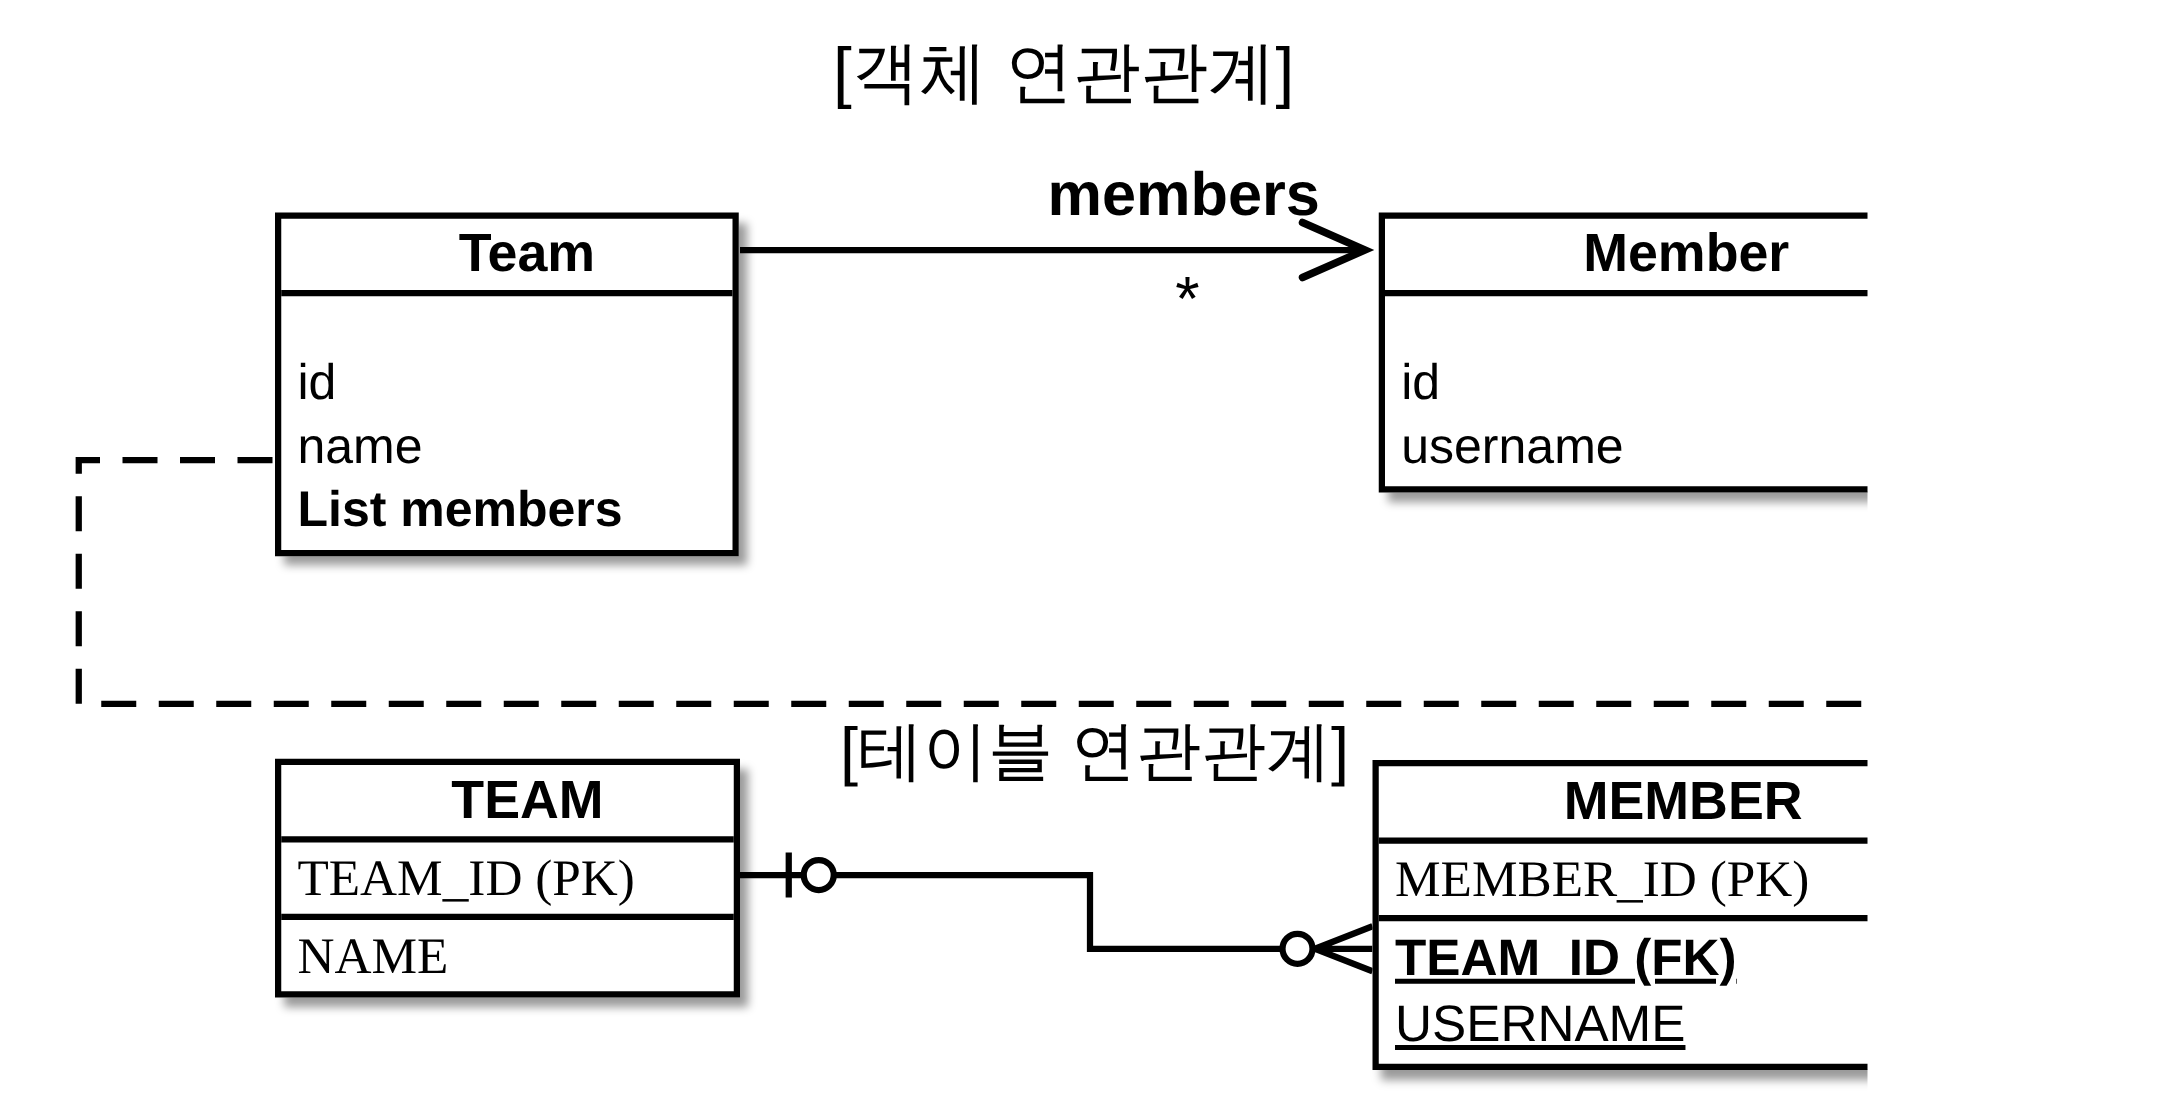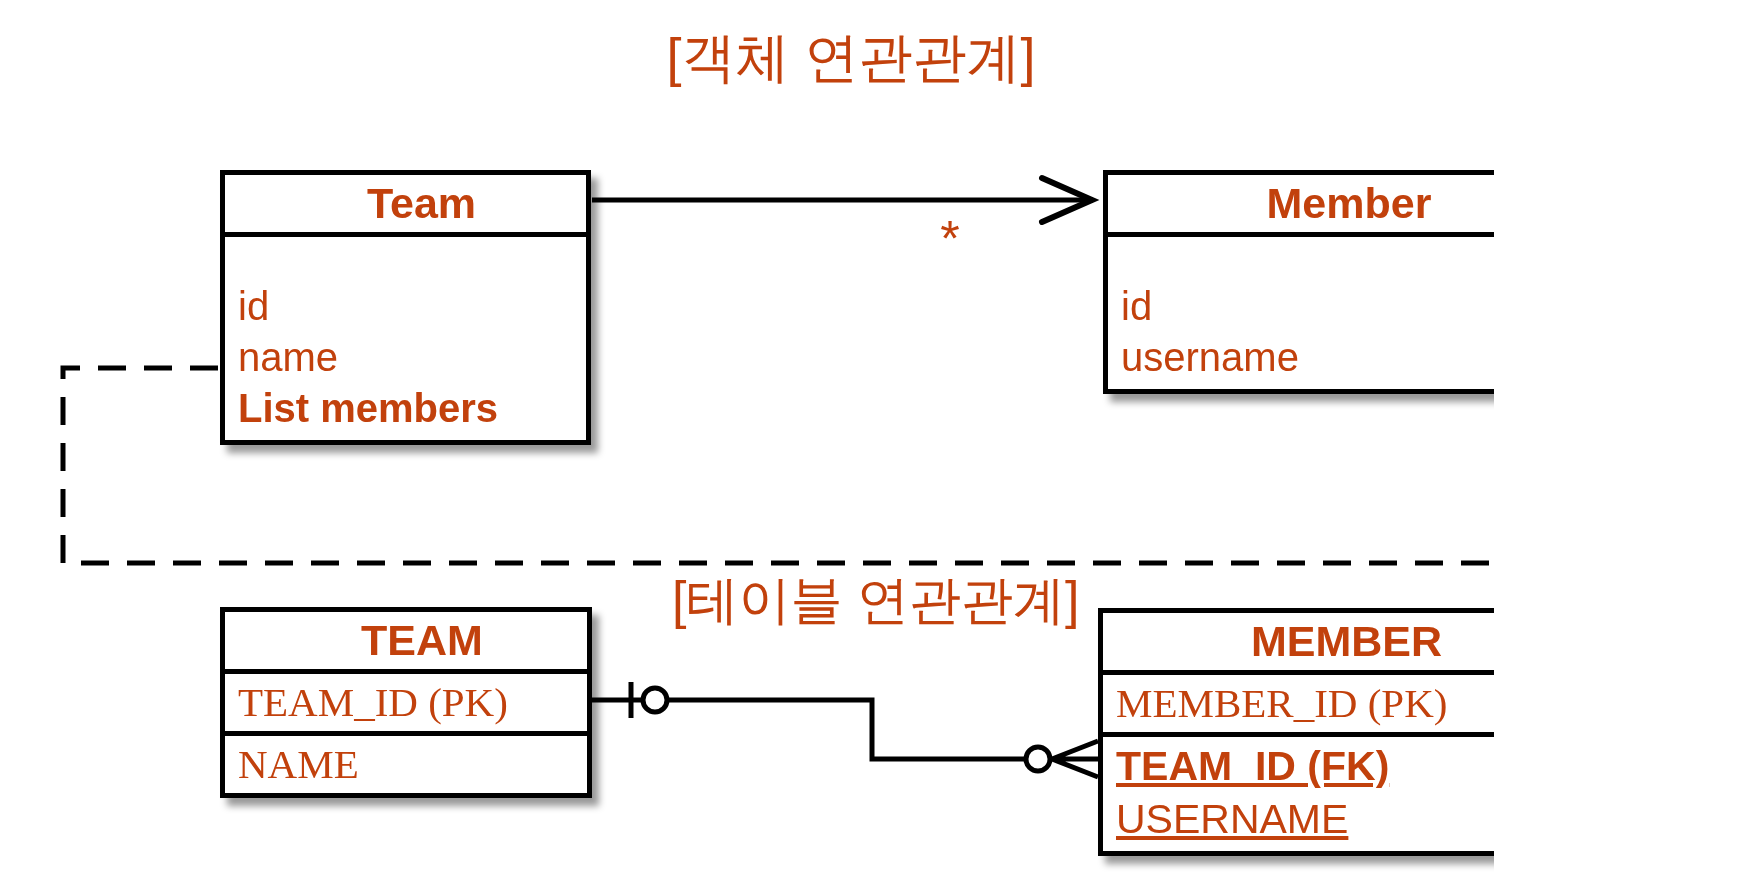--- a/index.html
+++ b/index.html
@@ -1,18 +1,18 @@
 <!DOCTYPE html>
 <html><head>
 <meta charset="utf-8">
 <style>
   html,body{margin:0;padding:0;background:#ffffff;}
   .canvas{
     position:relative;width:1494px;height:884px;background:#ffffff;overflow:hidden;
-    font-family:"Liberation Sans","DejaVu Sans",sans-serif;color:#c2410c;
+    font-family:"Liberation Sans","DejaVu Sans",sans-serif;color:#000000;
   }
   .lines{position:absolute;left:0;top:0;width:1738px;height:884px;}
   .txt{position:absolute;white-space:nowrap;}
   .section-title{left:0;top:22px;width:1738px;text-align:center;font-size:54px;transform:translateX(-18px);}
   .assoc-name{left:838px;top:128px;font-size:49px;font-weight:bold;}
   .assoc-mult{left:918px;top:210px;width:64px;text-align:center;font-size:50px;}
   .mapping-label{left:70px;top:446px;font-size:54px;}
   .table-label{left:672px;top:566px;font-size:52px;}
 
   .box{
@@ -53,20 +53,21 @@
 
     <path d="M 592 700 H 643" stroke="#000" stroke-width="5" fill="none"></path>
     <path d="M 631 682 V 718" stroke="#000" stroke-width="5" fill="none"></path>
     <circle cx="655" cy="700" r="12" stroke="#000" stroke-width="5" fill="#ffffff"></circle>
     <path d="M 667 700 H 872 V 759 H 1026" stroke="#000" stroke-width="5" fill="none"></path>
     <circle cx="1038" cy="759" r="12" stroke="#000" stroke-width="5" fill="#ffffff"></circle>
     <path d="M 1052 759 L 1098 741 M 1052 759 L 1098 759 M 1052 759 L 1098 777" stroke="#000" stroke-width="5" fill="none"></path>
   </svg>
 
   <div class="txt section-title">[객체 연관관계]</div>
+  <div class="txt assoc-name">members</div>
   <div class="txt assoc-mult">*</div>
   <div class="txt table-label">[테이블 연관관계]</div>
 
   <div class="box team-class">
     <div class="box-header">Team</div>
     <div class="box-body">
       <div class="field">id</div>
       <div class="field">name</div>
       <div class="field bold">List members</div>
     </div>

